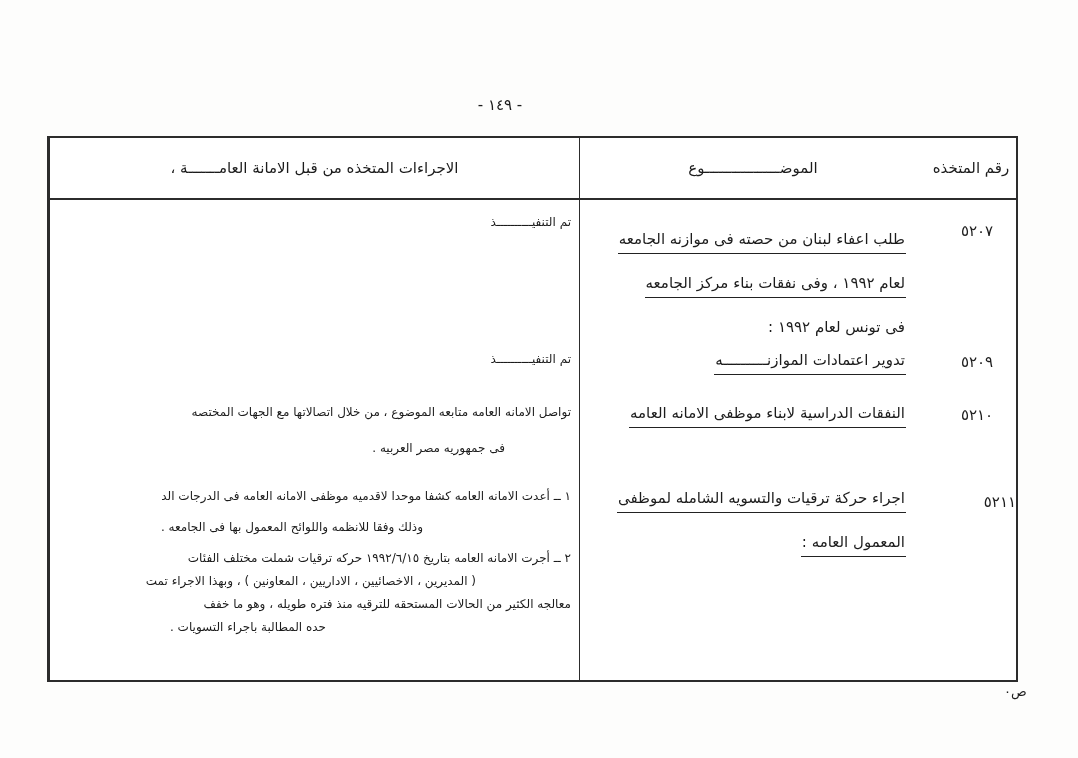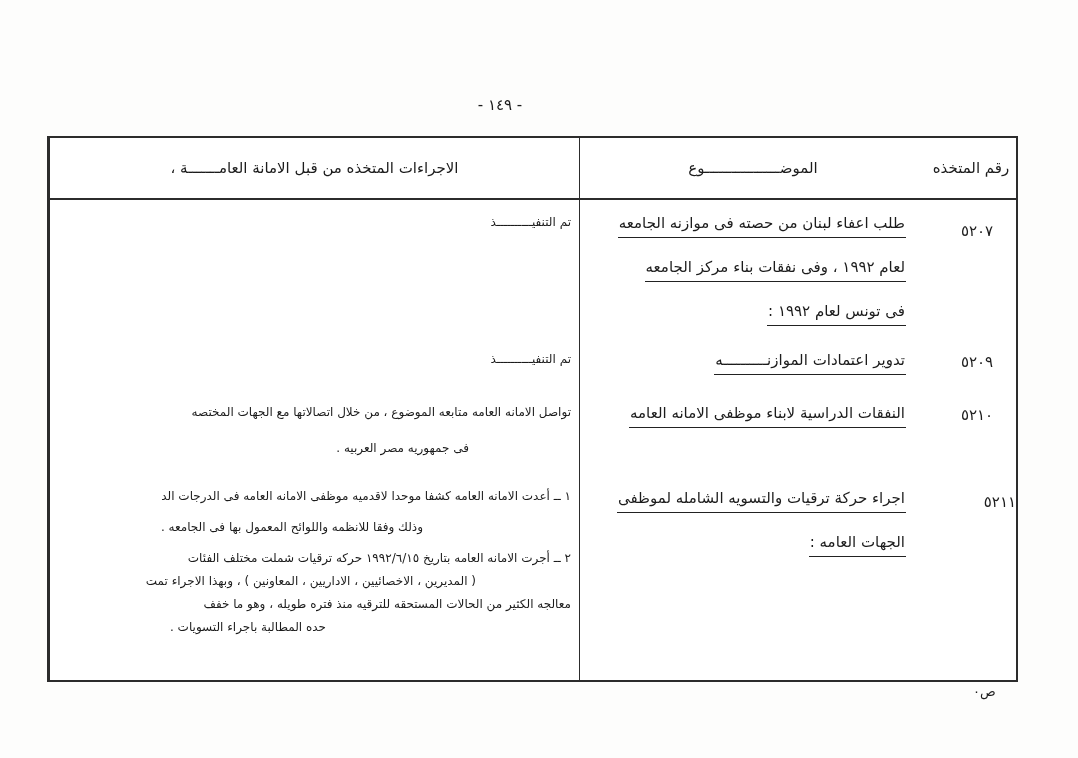--- a/index.html
+++ b/index.html
@@ -60,50 +60,50 @@
   
   .no-cell { text-align: center; font-size: 15px; }
   .no-cell span { letter-spacing: 4px; margin-left: 12px; }
   .no-r1 { padding-top: 22px; }
   .no-r2 { padding-top: 13px; }
   .no-r3 { padding-top: 11px; }
   .no-r4 { padding-top: 15px; text-align: right; }
 
   
   .subject-cell { font-size: 15px; padding: 0 20px 0 6px; }
-  .sub-r1 { padding-top: 14px; text-decoration: underline; }
+  .sub-r1 { padding-top: 30px; text-decoration: underline; }
   .sub-r2 { padding-top: 11px; }
   .sub-r3 { padding-top: 9px; }
   .sub-r4 { padding-top: 11px; }
   .s-line { margin-bottom: 20px; white-space: nowrap; }
   .s-line .u {
     display: inline-block;
     border-bottom: 1px solid #222;
     padding: 0 1px 5px 1px;
   }
 
   
   .actions-cell { font-size: 12px; padding: 0 8px 0 10px; }
   .act-r1 { padding-top: 15px; }
   .act-r2 { padding-top: 12px; }
   .act-r3 { padding-top: 10px; }
   .act-r4 { padding-top: 11px; }
   .a-line { white-space: nowrap; text-align: right; }
   .tanfiz { margin-left: 0; }
-  .ind-150 { margin-right: 102px; margin-top: 22px; }
+  .ind-150 { margin-right: 66px; margin-top: 22px; }
   .p1-l2  { margin-right: 148px; margin-top: 17px; }
   .p2-l1  { margin-top: 17px; }
   .p2-l2  { margin-right: 95px; margin-top: 9px; }
   .p2-l3  { margin-top: 9px; }
   .p2-l4  { margin-right: 245px; margin-top: 9px; }
 
   
   .footer-mark {
     position: absolute;
-    left: 973px;
+    left: 1004px;
     top: 684px;
     font-size: 13px;
   }
 </style>
 </head>
 <body>
 
 <div class="page-number">- ١٤٩ -</div>
 
 <div class="doc-table">
@@ -143,21 +143,21 @@
   <div class="cell actions-cell sep act-r3">
     <div class="a-line">تواصل الامانه العامه متابعه الموضوع ، من خلال اتصالاتها مع الجهات المختصه</div>
     <div class="a-line ind-150">فى جمهوريه مصر العربيه .</div>
   </div>
 
   <div class="cell no-cell no-r4">
     <span>٥٢١١</span>
   </div>
   <div class="cell subject-cell sep sub-r4">
     <div class="s-line"><span class="u">اجراء حركة ترقيات والتسويه الشامله لموظفى</span></div>
-    <div class="s-line"><span class="u">الجهات العامه :</span></div>
+    <div class="s-line"><span class="u">المعمول العامه :</span></div>
   </div>
   <div class="cell actions-cell sep act-r4">
     <div class="a-line">١ ــ أعدت الامانه العامه كشفا موحدا لاقدميه موظفى الامانه العامه فى الدرجات الد</div>
     <div class="a-line p1-l2">وذلك وفقا للانظمه واللوائح المعمول بها فى الجامعه .</div>
     <div class="a-line p2-l1">٢ ــ أجرت الامانه العامه بتاريخ ١٩٩٢/٦/١٥ حركه ترقيات شملت مختلف الفئات</div>
     <div class="a-line p2-l2">( المديرين ، الاخصائيين ، الاداريين ، المعاونين ) ، وبهذا الاجراء تمت</div>
     <div class="a-line p2-l3">معالجه الكثير من الحالات المستحقه للترقيه منذ فتره طويله ، وهو ما خفف</div>
     <div class="a-line p2-l4">حده المطالبة باجراء التسويات .</div>
   </div>
 

